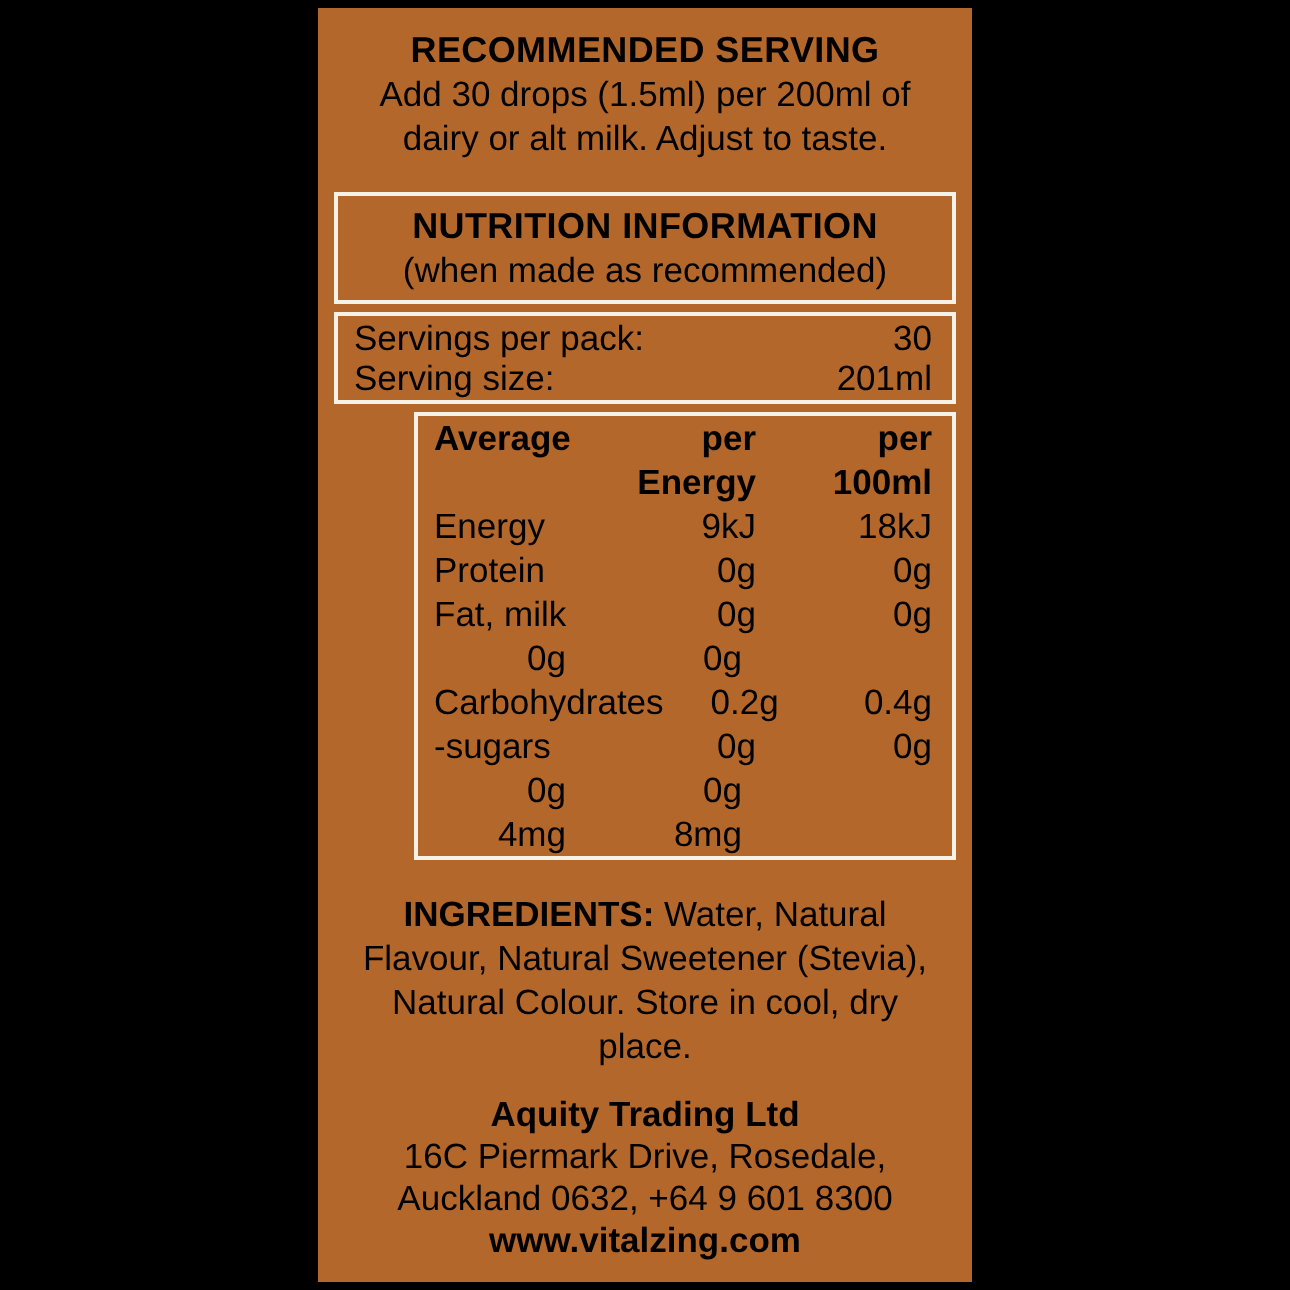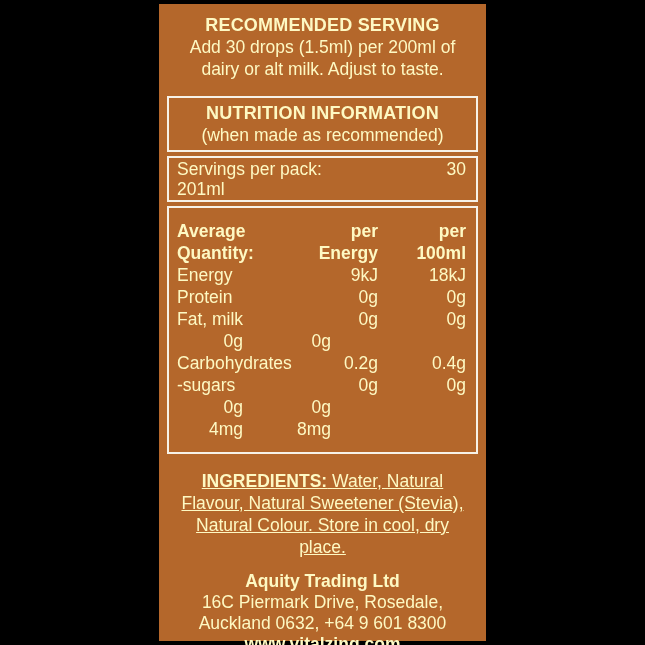--- a/index.html
+++ b/index.html
@@ -30,79 +30,78 @@
     line-height: 22px;
     letter-spacing: 0.2px;
   }
   .ptext { line-height: 22px; }
   .box {
     border: 2px solid #f7f2e8;
     margin-top: 4px;
   }
   .box-title { margin-top: 16px; padding: 4px 16px; }
   .box-servings { padding: 1px 0; }
-  .box-table { padding: 12px 0; }
+  .box-table { padding: 0 0; margin-left: 40px; }
   .kv {
     display: flex;
     justify-content: space-between;
     padding: 0 10px 0 8px;
     line-height: 20px;
   }
   .trow {
     display: flex;
     padding: 0 10px 0 8px;
     line-height: 22px;
   }
   .thead { font-weight: bold; }
   .c1 { flex: 1; text-align: left; }
   .c2 { width: 66px; text-align: right; }
   .c3 { width: 88px; text-align: right; }
   .thead .c1 span, .thead .c2 span, .thead .c3 span { display: block; }
   .ingredients {
     margin: 16px 12px 0;
     line-height: 22px;
-    text-decoration: underline;
   }
   .company {
     margin-top: 13px;
     line-height: 21px;
   }
   .b { font-weight: bold; }
 </style>
 </head>
 <body style="background: rgb(0, 0, 0);">
 
-<div class="label" style="background: rgb(180, 103, 43); color: #fef9c3;">
+<div class="label" style="background: rgb(180, 103, 43); color: #000000;">
 
   <div class="serving">
     <div class="h1">RECOMMENDED SERVING</div>
     <div class="ptext">Add 30 drops (1.5ml) per 200ml of</div>
     <div class="ptext">dairy or alt milk. Adjust to taste.</div>
   </div>
 
   <div class="box box-title" style="border-color: rgb(247, 242, 232);">
     <div class="h1">NUTRITION INFORMATION</div>
     <div class="ptext">(when made as recommended)</div>
   </div>
 
   <div class="box box-servings" style="border-color: rgb(247, 242, 232);">
     <div class="kv">
       <span>Servings per pack:</span>
       <span>30</span>
     </div>
     <div class="kv">
+      <span>Serving size:</span>
       <span>201ml</span>
     </div>
   </div>
 
   <div class="box box-table" style="border-color: rgb(247, 242, 232);">
     <div class="trow thead">
       <div class="c1">
         <span>Average</span>
-        <span>Quantity:</span>
       </div>
       <div class="c2">
         <span>per</span>
         <span>Energy</span>
       </div>
       <div class="c3">
         <span>per</span>
         <span>100ml</span>
       </div>
     </div>

